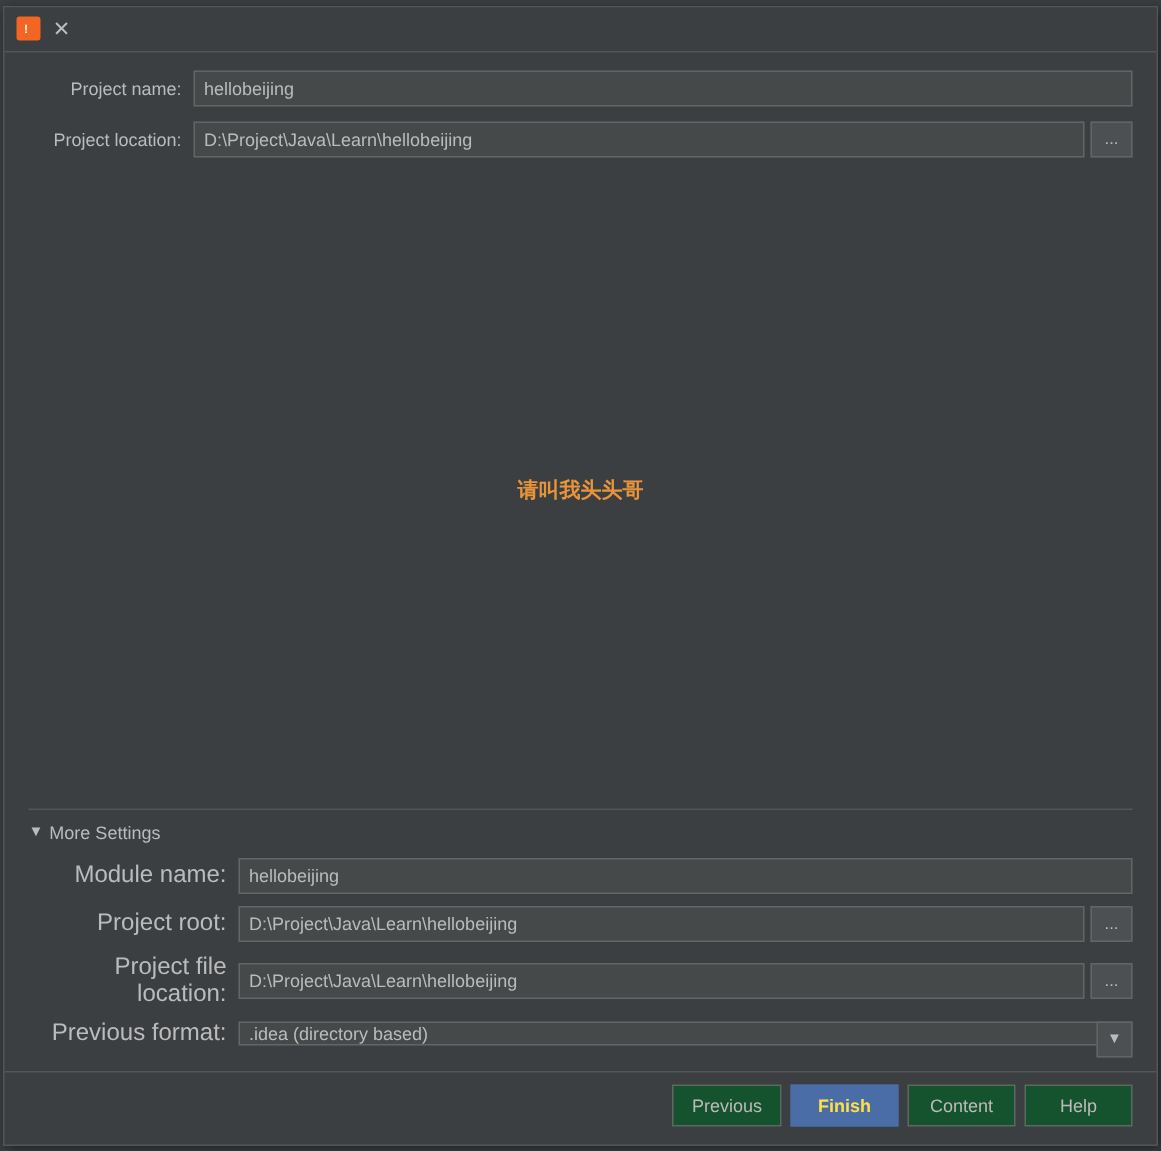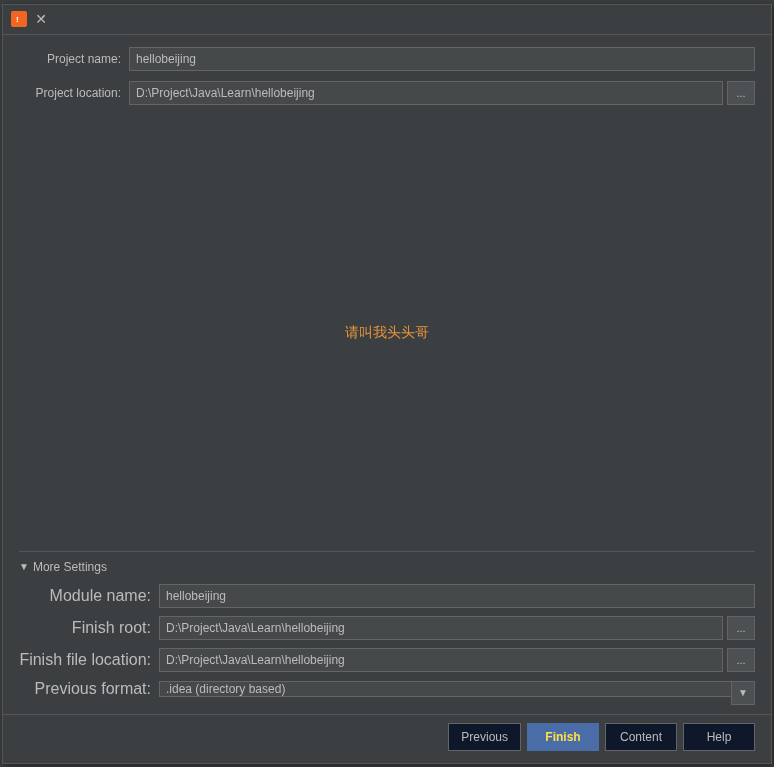--- a/index.html
+++ b/index.html
@@ -111,21 +111,21 @@
     .main-area {
       flex: 1;
       display: flex;
       align-items: center;
       justify-content: center;
       position: relative;
     }
     .watermark-text {
       color: #e8943a;
       font-size: 14px;
-      font-weight: normal;
+      font-weight: bold;
       position: absolute;
       top: 50%;
       left: 50%;
       transform: translate(-50%, -50%);
     }
     .more-settings-section {
       border-top: 1px solid #555555;
       padding-top: 8px;
       margin-top: auto;
     }
@@ -219,21 +219,21 @@
       min-width: 72px;
       padding: 0 12px;
       border: 1px solid #646464;
       font-size: 12px;
       cursor: pointer;
       display: flex;
       align-items: center;
       justify-content: center;
     }
     .btn-default {
-      background: #0f172a;
+      background: #14532d;
       color: #bbbbbb;
     }
     .btn-primary {
       background: #4a6da7;
       color: #fde047;
       border-color: #4a6da7;
       font-weight: bold;
     }
   </style>
 </head>
@@ -280,29 +280,29 @@
       <div class="more-settings-content">
 
         <div class="ms-form-row">
           <label class="ms-label">Module name:</label>
           <div class="ms-input-container">
             <input class="ms-input" type="text" value="hellobeijing" style="">
           </div>
         </div>
 
         <div class="ms-form-row">
-          <label class="ms-label">Finish root:</label>
+          <label class="ms-label">Project root:</label>
           <div class="ms-input-container">
             <input class="ms-input" type="text" value="D:\Project\Java\Learn\hellobeijing" style="">
             <button class="browse-button">...</button>
           </div>
         </div>
 
         <div class="ms-form-row">
-          <label class="ms-label">Finish file location:</label>
+          <label class="ms-label">Project file location:</label>
           <div class="ms-input-container">
             <input class="ms-input" type="text" value="D:\Project\Java\Learn\hellobeijing" style="">
             <button class="browse-button">...</button>
           </div>
         </div>
 
         <div class="ms-form-row">
           <label class="ms-label">Previous format:</label>
           <div class="ms-select-container">
             <select class="ms-select">

